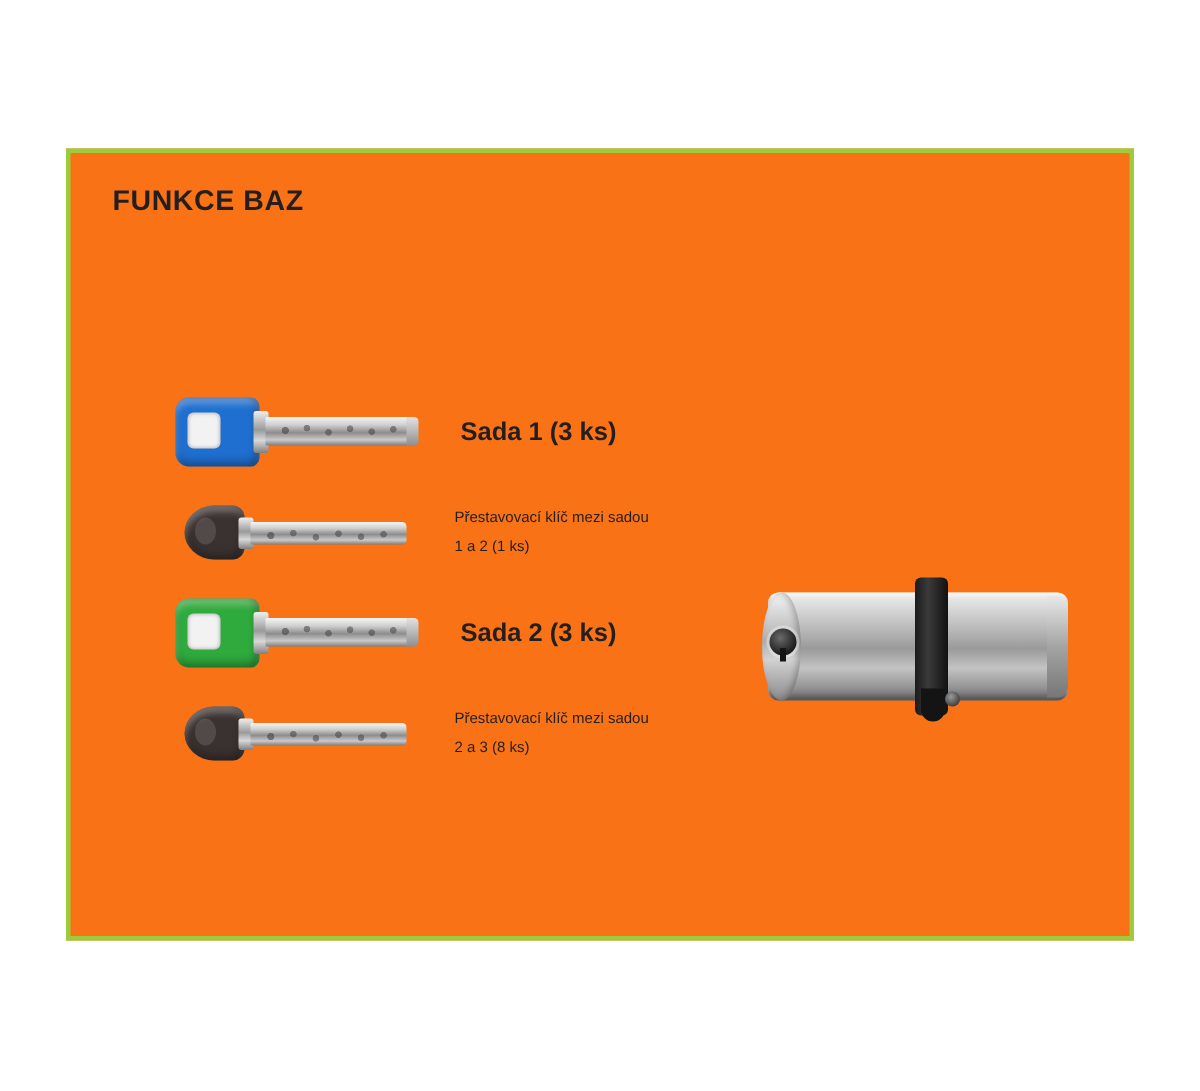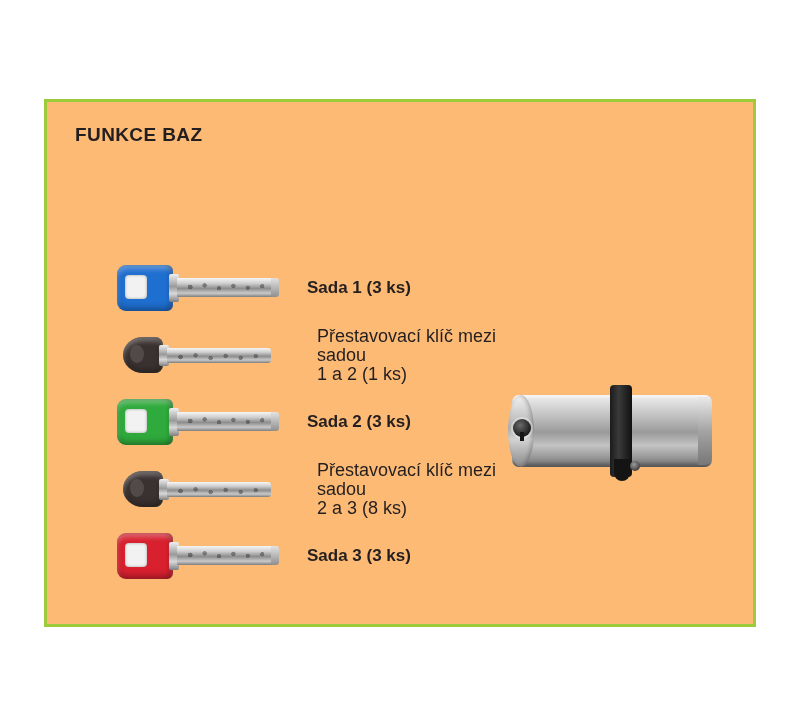--- a/index.html
+++ b/index.html
@@ -23,21 +23,21 @@
 
   
   .panel {
     position: absolute;
     left: 44px;
     top: 99px;
     width: 712px;
     height: 528px;
     box-sizing: border-box;
     border: 3px solid #9ccb3b;
-    background: #fdba74;
+    background: #f97316;
   }
 
   
   .heading {
     position: absolute;
     left: 28px;
     top: 22px;
     font-size: 19px;
     font-weight: bold;
     letter-spacing: 0.4px;
@@ -187,24 +187,24 @@
     left: 232px;
     top: 50%;
     transform: translateY(-50%);
     font-size: 17px;
     font-weight: bold;
     color: #231f20;
     white-space: nowrap;
   }
   .note-label {
     position: absolute;
-    left: 242px;
+    left: 228px;
     top: 50%;
     transform: translateY(-50%);
-    font-size: 18px;
+    font-size: 10px;
     line-height: 19px;
     color: #231f20;
     width: 200px;
   }
 
   
   .cylinder-wrap {
     position: absolute;
     left: 455px;
     top: 255px;
@@ -351,31 +351,20 @@
           </div>
           <div class="collar"></div>
           <div class="blade"></div>
         </div>
         <div class="note-label">
           <div>Přestavovací klíč mezi sadou</div>
           <div>2 a 3 (8 ks)</div>
         </div>
       </div>
 
-      <div class="row">
-        <div class="key">
-          <div class="bow" style="background:#d8202f">
-            <div class="bow-window"></div>
-          </div>
-          <div class="collar"></div>
-          <div class="blade"></div>
-          <div class="blade-tip"></div>
-        </div>
-        <div class="set-label">Sada 3 (3 ks)</div>
-      </div>
 
     </div>
 
     <div class="cylinder-wrap">
       <div class="cyl-body"></div>
       <div class="cyl-face"></div>
       <div class="keyhole"></div>
       <div class="cyl-cam"></div>
       <div class="cyl-screw"></div>
       <div class="cyl-endcap"></div>

